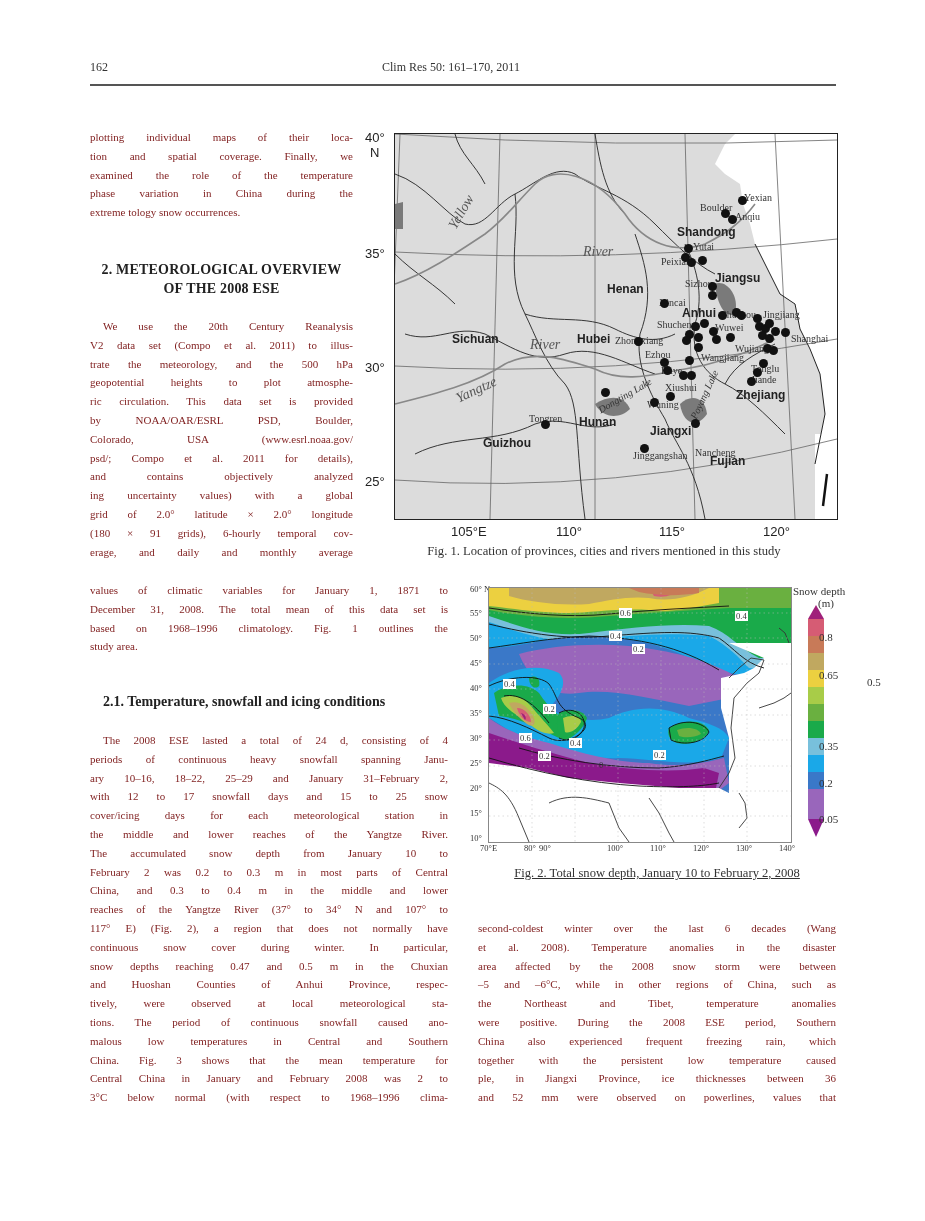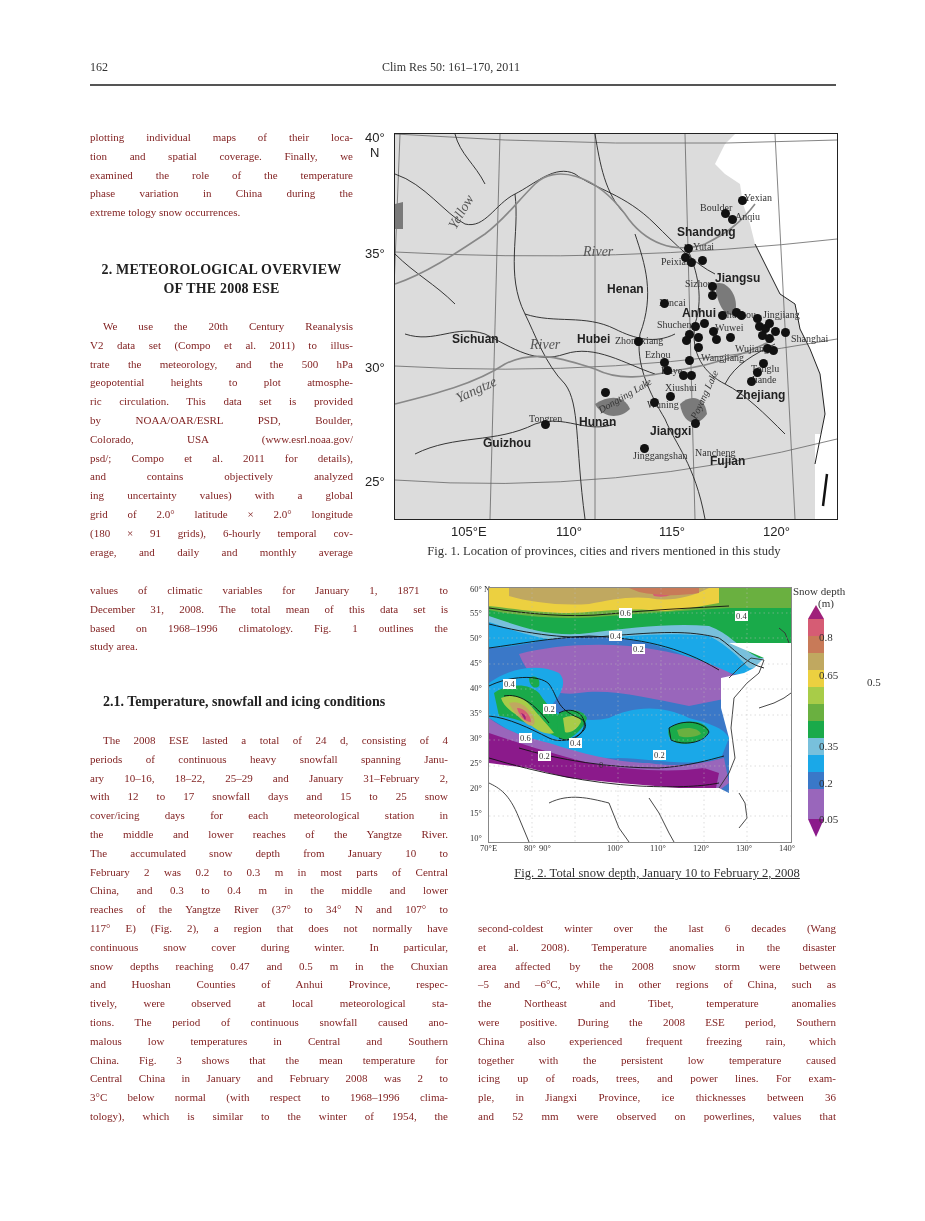--- a/index.html
+++ b/index.html
@@ -87,33 +87,31 @@
   <span class="line">117° E) (Fig. 2), a region that does not normally have</span>
   <span class="line">continuous snow cover during winter. In particular,</span>
   <span class="line">snow depths reaching 0.47 and 0.5 m in the Chuxian</span>
   <span class="line">and Huoshan Counties of Anhui Province, respec-</span>
   <span class="line">tively, were observed at local meteorological sta-</span>
   <span class="line">tions. The period of continuous snowfall caused ano-</span>
   <span class="line">malous low temperatures in Central and Southern</span>
   <span class="line">China. Fig. 3 shows that the mean temperature for</span>
   <span class="line">Central China in January and February 2008 was 2 to</span>
   <span class="line">3°C below normal (with respect to 1968–1996 clima-</span>
-  <span class="line">tology), which is similar to the winter of 1954, the</span>
 </div>
 
 <div class="col" style="left:478px; top:919px; width:358px;">
   <span class="line">second-coldest winter over the last 6 decades (Wang</span>
   <span class="line">et al. 2008). Temperature anomalies in the disaster</span>
   <span class="line">area affected by the 2008 snow storm were between</span>
   <span class="line">–5 and –6°C, while in other regions of China, such as</span>
   <span class="line">the Northeast and Tibet, temperature anomalies</span>
   <span class="line">were positive. During the 2008 ESE period, Southern</span>
   <span class="line">China also experienced frequent freezing rain, which</span>
   <span class="line">together with the persistent low temperature caused</span>
-  <span class="line">icing up of roads, trees, and power lines. For exam-</span>
   <span class="line">ple, in Jiangxi Province, ice thicknesses between 36</span>
   <span class="line">and 52 mm were observed on powerlines, values that</span>
 </div>
 
 <div>
   <div class="tick" style="left:365px; top:130px;">40°</div>
   <div class="tick" style="left:370px; top:145px;">N</div>
   <div class="tick" style="left:365px; top:246px;">35°</div>
   <div class="tick" style="left:365px; top:360px;">30°</div>
   <div class="tick" style="left:365px; top:474px;">25°</div>

